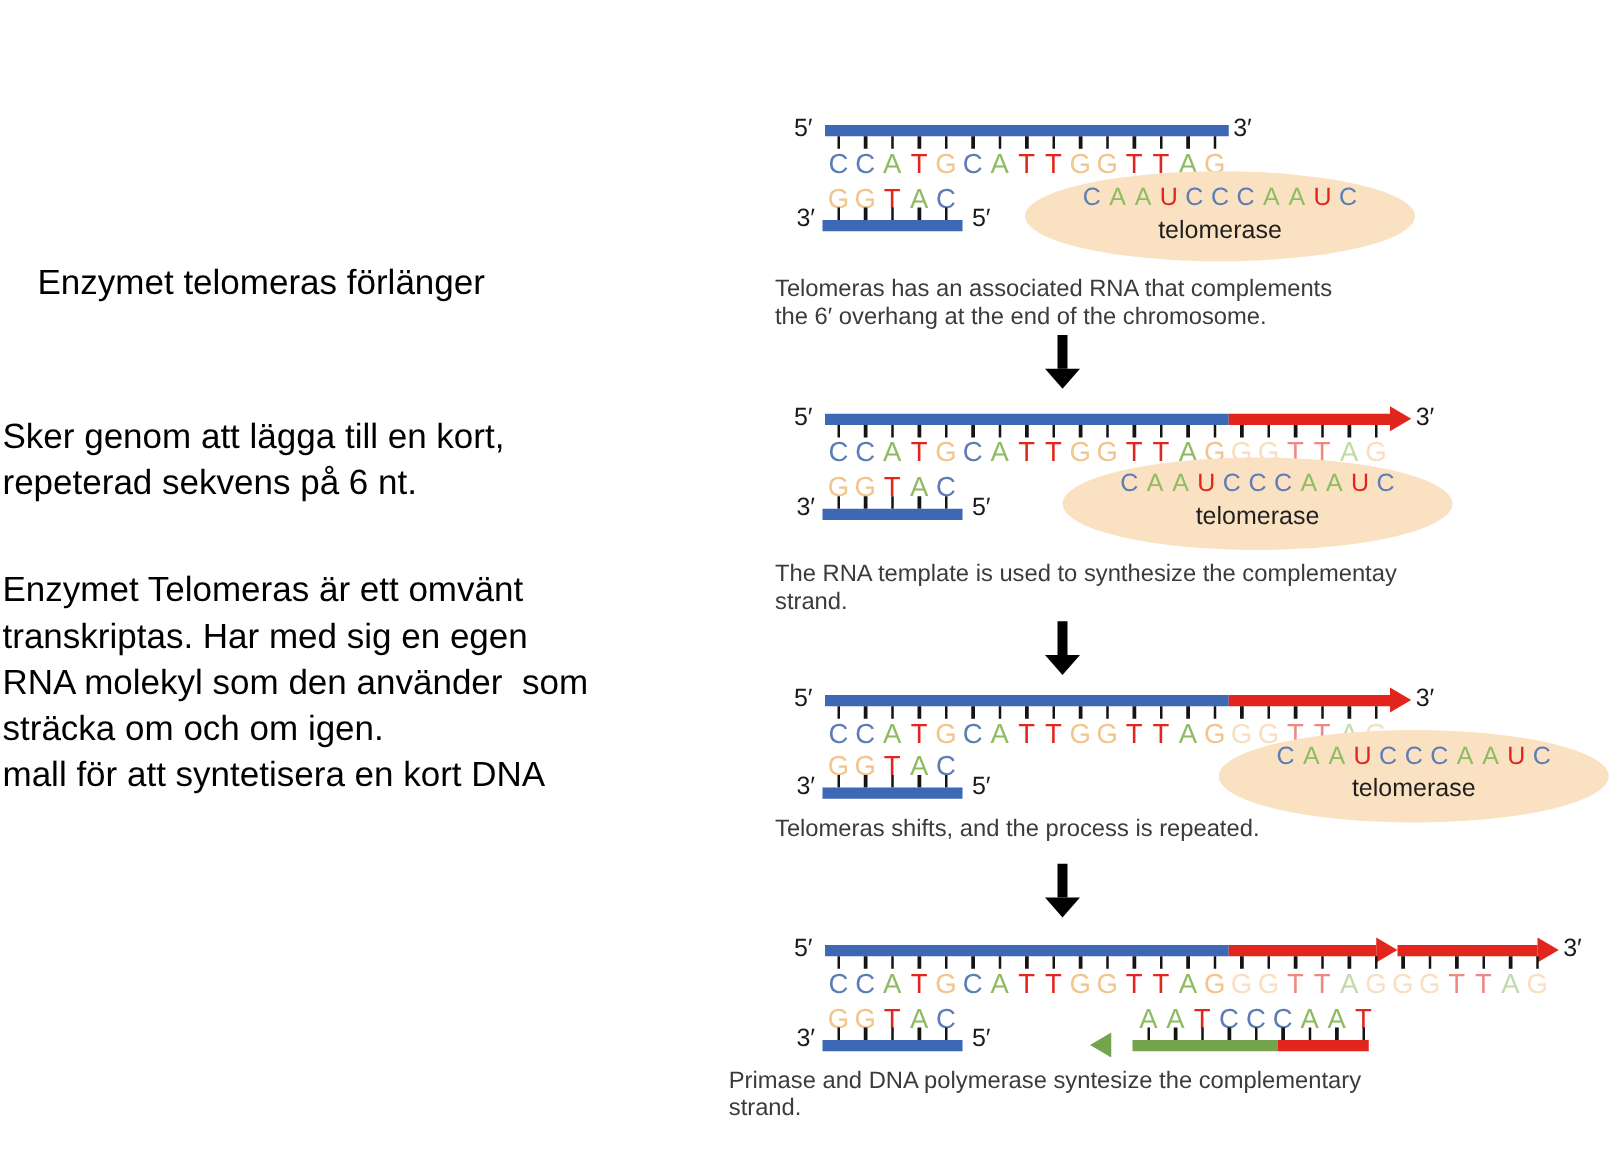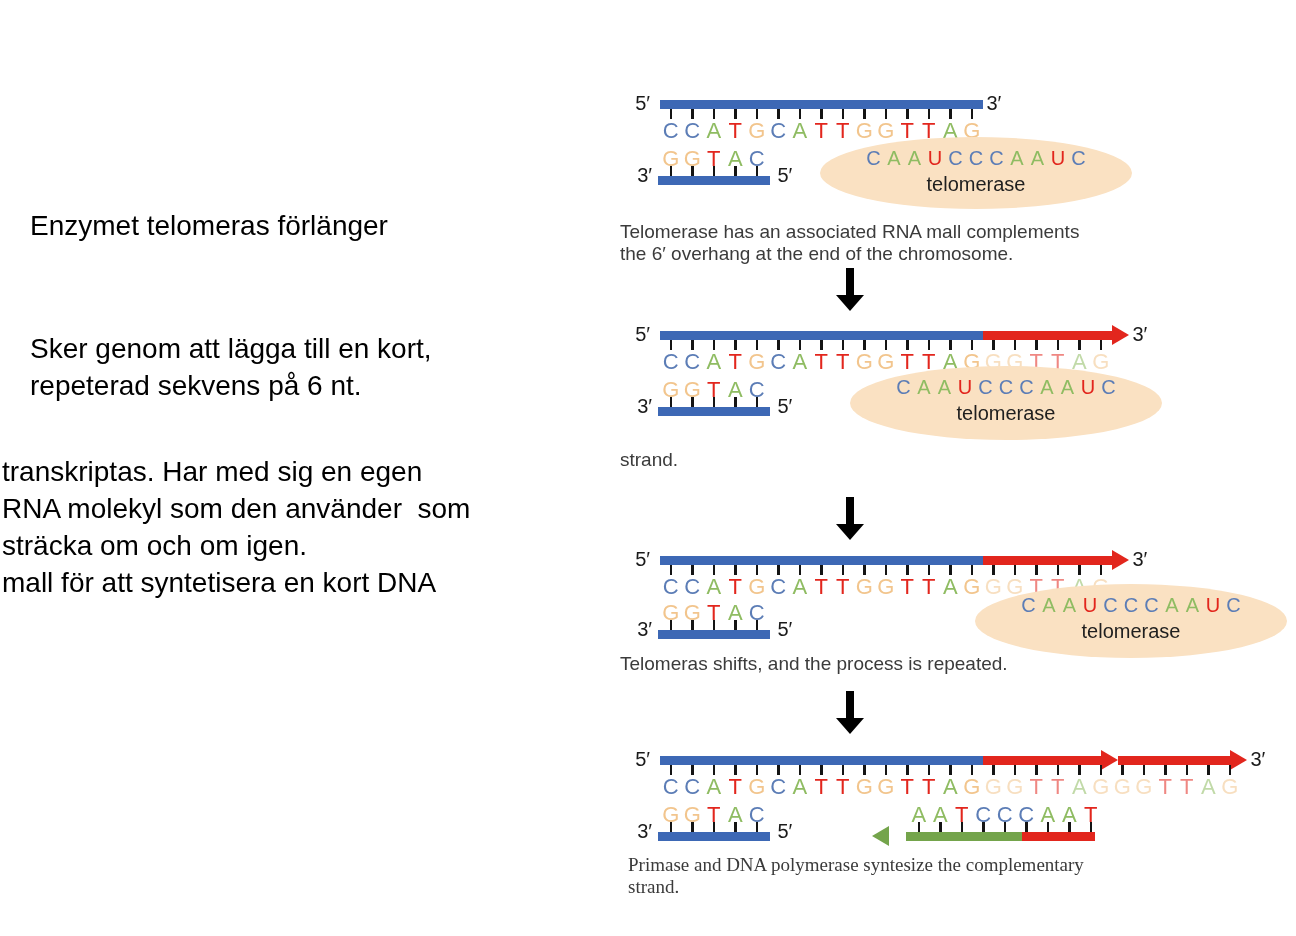--- a/index.html
+++ b/index.html
@@ -16,25 +16,26 @@
   .rna-row span{display:inline-block;text-align:center;font-size:20px;line-height:20px;}
 </style>
 </head>
 <body>
 
 <div class="slide">
   <div id="left-text" class="abs" style="left:0;top:0;">
       <div style="position: absolute; left: 2px; top: 207px; margin-left: 28px;">
         <div class="text-line">Enzymet telomeras förlänger</div>
       </div>
-      <div style="position: absolute; left: 2px; top: 330px; margin-left: 28px;">
+      <div style="position: absolute; left: 2px; top: 330px;">
         <div class="text-line">Sker genom att lägga till en kort,</div>
         <div class="text-line">repeterad sekvens på 6 nt.</div>
       </div>
       <div style="position: absolute; left: 2px; top: 453px;">
+        <div class="text-line">Enzymet Telomeras är ett omvänt</div>
         <div class="text-line">transkriptas. Har med sig en egen</div>
         <div class="text-line">RNA molekyl som den använder  som</div>
         <div class="text-line">sträcka om och om igen.</div>
         <div class="text-line">mall för att syntetisera en kort DNA</div>
       </div>
       <div style="position: absolute; left: 2px; top: 694px;">
       </div>
     </div>
   <div id="diagram" class="abs" style="left:0;top:0;">
       <div style="position: absolute; left: 0px; top: 0px;">
@@ -68,21 +69,21 @@
           <div style="position: absolute; left: 755.5px; top: 166px; width: 2.5px; height: 10px; background: rgb(20, 20, 20);"></div>
           <div style="position: absolute; left: 658px; top: 176px; width: 111.5px; height: 9px; background: rgb(61, 104, 181);"></div>
           <div class="prime" style="position: absolute; left: 614px; top: 164px; width: 38px; text-align: right;">3′</div>
           <div class="prime" style="position: absolute; left: 777.5px; top: 164px;">5′</div>
         </div>
         <div style="position: absolute; left: 820px; top: 137px; width: 312px; height: 72px; background: rgb(250, 225, 194); border-radius: 50%;">
           <div class="rna-row" style="position: absolute; left: 43.25px; top: 11px;"><span style="width: 20.5px; color: rgb(92, 125, 182);">C</span><span style="width: 20.5px; color: rgb(143, 188, 98);">A</span><span style="width: 20.5px; color: rgb(143, 188, 98);">A</span><span style="width: 20.5px; color: rgb(226, 38, 29);">U</span><span style="width: 20.5px; color: rgb(92, 125, 182);">C</span><span style="width: 20.5px; color: rgb(92, 125, 182);">C</span><span style="width: 20.5px; color: rgb(92, 125, 182);">C</span><span style="width: 20.5px; color: rgb(143, 188, 98);">A</span><span style="width: 20.5px; color: rgb(143, 188, 98);">A</span><span style="width: 20.5px; color: rgb(226, 38, 29);">U</span><span style="width: 20.5px; color: rgb(92, 125, 182);">C</span></div>
           <div style="position: absolute; left: 0px; top: 36px; width: 312px; text-align: center; font-size: 20px; color: rgb(31, 31, 31);">telomerase</div>
         </div>
         <div style="position: absolute; left: 620px; top: 221px;">
-          <div class="cap-line">Telomerase has an associated RNA mall complements</div>
+          <div class="cap-line">Telomeras has an associated RNA that complements</div>
           <div class="cap-line">the 6′ overhang at the end of the chromosome.</div>
         </div>
         <div style="position: absolute; left: 836px; top: 268px; width: 28px; height: 44px;">
           <div style="position: absolute; left: 10px; top: 0px; width: 8px; height: 27px; background: rgb(0, 0, 0);"></div>
           <div style="position: absolute; left: 0px; top: 27px; width: 0px; height: 0px; border-left: 14px solid transparent; border-right: 14px solid transparent; border-top: 16px solid rgb(0, 0, 0);"></div>
         </div>
       </div>
       <div style="position: absolute; left: 0px; top: 0px;">
         <div style="position: absolute; left: 0px; top: 0px;">
           <div class="prime" style="position: absolute; left: 610px; top: 323px; width: 40px; text-align: right;">5′</div>
@@ -122,20 +123,21 @@
           <div style="position: absolute; left: 755.5px; top: 397px; width: 2.5px; height: 10px; background: rgb(20, 20, 20);"></div>
           <div style="position: absolute; left: 658px; top: 407px; width: 111.5px; height: 9px; background: rgb(61, 104, 181);"></div>
           <div class="prime" style="position: absolute; left: 614px; top: 395px; width: 38px; text-align: right;">3′</div>
           <div class="prime" style="position: absolute; left: 777.5px; top: 395px;">5′</div>
         </div>
         <div style="position: absolute; left: 850px; top: 366px; width: 312px; height: 74px; background: rgb(250, 225, 194); border-radius: 50%;">
           <div class="rna-row" style="position: absolute; left: 43.25px; top: 11px;"><span style="width: 20.5px; color: rgb(92, 125, 182);">C</span><span style="width: 20.5px; color: rgb(143, 188, 98);">A</span><span style="width: 20.5px; color: rgb(143, 188, 98);">A</span><span style="width: 20.5px; color: rgb(226, 38, 29);">U</span><span style="width: 20.5px; color: rgb(92, 125, 182);">C</span><span style="width: 20.5px; color: rgb(92, 125, 182);">C</span><span style="width: 20.5px; color: rgb(92, 125, 182);">C</span><span style="width: 20.5px; color: rgb(143, 188, 98);">A</span><span style="width: 20.5px; color: rgb(143, 188, 98);">A</span><span style="width: 20.5px; color: rgb(226, 38, 29);">U</span><span style="width: 20.5px; color: rgb(92, 125, 182);">C</span></div>
           <div style="position: absolute; left: 0px; top: 36px; width: 312px; text-align: center; font-size: 20px; color: rgb(31, 31, 31);">telomerase</div>
         </div>
         <div style="position: absolute; left: 620px; top: 449px;">
+          <div class="cap-line">The RNA template is used to synthesize the complementay</div>
           <div class="cap-line">strand.</div>
         </div>
         <div style="position: absolute; left: 836px; top: 497px; width: 28px; height: 44px;">
           <div style="position: absolute; left: 10px; top: 0px; width: 8px; height: 27px; background: rgb(0, 0, 0);"></div>
           <div style="position: absolute; left: 0px; top: 27px; width: 0px; height: 0px; border-left: 14px solid transparent; border-right: 14px solid transparent; border-top: 16px solid rgb(0, 0, 0);"></div>
         </div>
       </div>
       <div style="position: absolute; left: 0px; top: 0px;">
         <div style="position: absolute; left: 0px; top: 0px;">
           <div class="prime" style="position: absolute; left: 610px; top: 548px; width: 40px; text-align: right;">5′</div>
@@ -246,19 +248,19 @@
           <div style="position: absolute; left: 982px; top: 822px; width: 2.5px; height: 10px; background: rgb(20, 20, 20);"></div>
           <div style="position: absolute; left: 1003.5px; top: 822px; width: 2.5px; height: 10px; background: rgb(20, 20, 20);"></div>
           <div style="position: absolute; left: 1025px; top: 822px; width: 2.5px; height: 10px; background: rgb(20, 20, 20);"></div>
           <div style="position: absolute; left: 1046.5px; top: 822px; width: 2.5px; height: 10px; background: rgb(20, 20, 20);"></div>
           <div style="position: absolute; left: 1068px; top: 822px; width: 2.5px; height: 10px; background: rgb(20, 20, 20);"></div>
           <div style="position: absolute; left: 1089.5px; top: 822px; width: 2.5px; height: 10px; background: rgb(20, 20, 20);"></div>
           <div style="position: absolute; left: 906px; top: 832px; width: 116px; height: 9px; background: rgb(116, 164, 75);"></div>
           <div style="position: absolute; left: 1022px; top: 832px; width: 73px; height: 9px; background: rgb(226, 38, 29);"></div>
           <div style="position: absolute; left: 872px; top: 826px; width: 0px; height: 0px; border-top: 10.5px solid transparent; border-bottom: 10.5px solid transparent; border-right: 17px solid rgb(116, 164, 75);"></div>
         </div>
-        <div style="position: absolute; left: 628px; top: 854px; font-family: Liberation Serif, serif;">
+        <div style="position: absolute; left: 583px; top: 854px;">
           <div class="cap-line">Primase and DNA polymerase syntesize the complementary</div>
           <div class="cap-line">strand.</div>
         </div>
       </div>
     </div>
 </div>
 
 </body></html>

